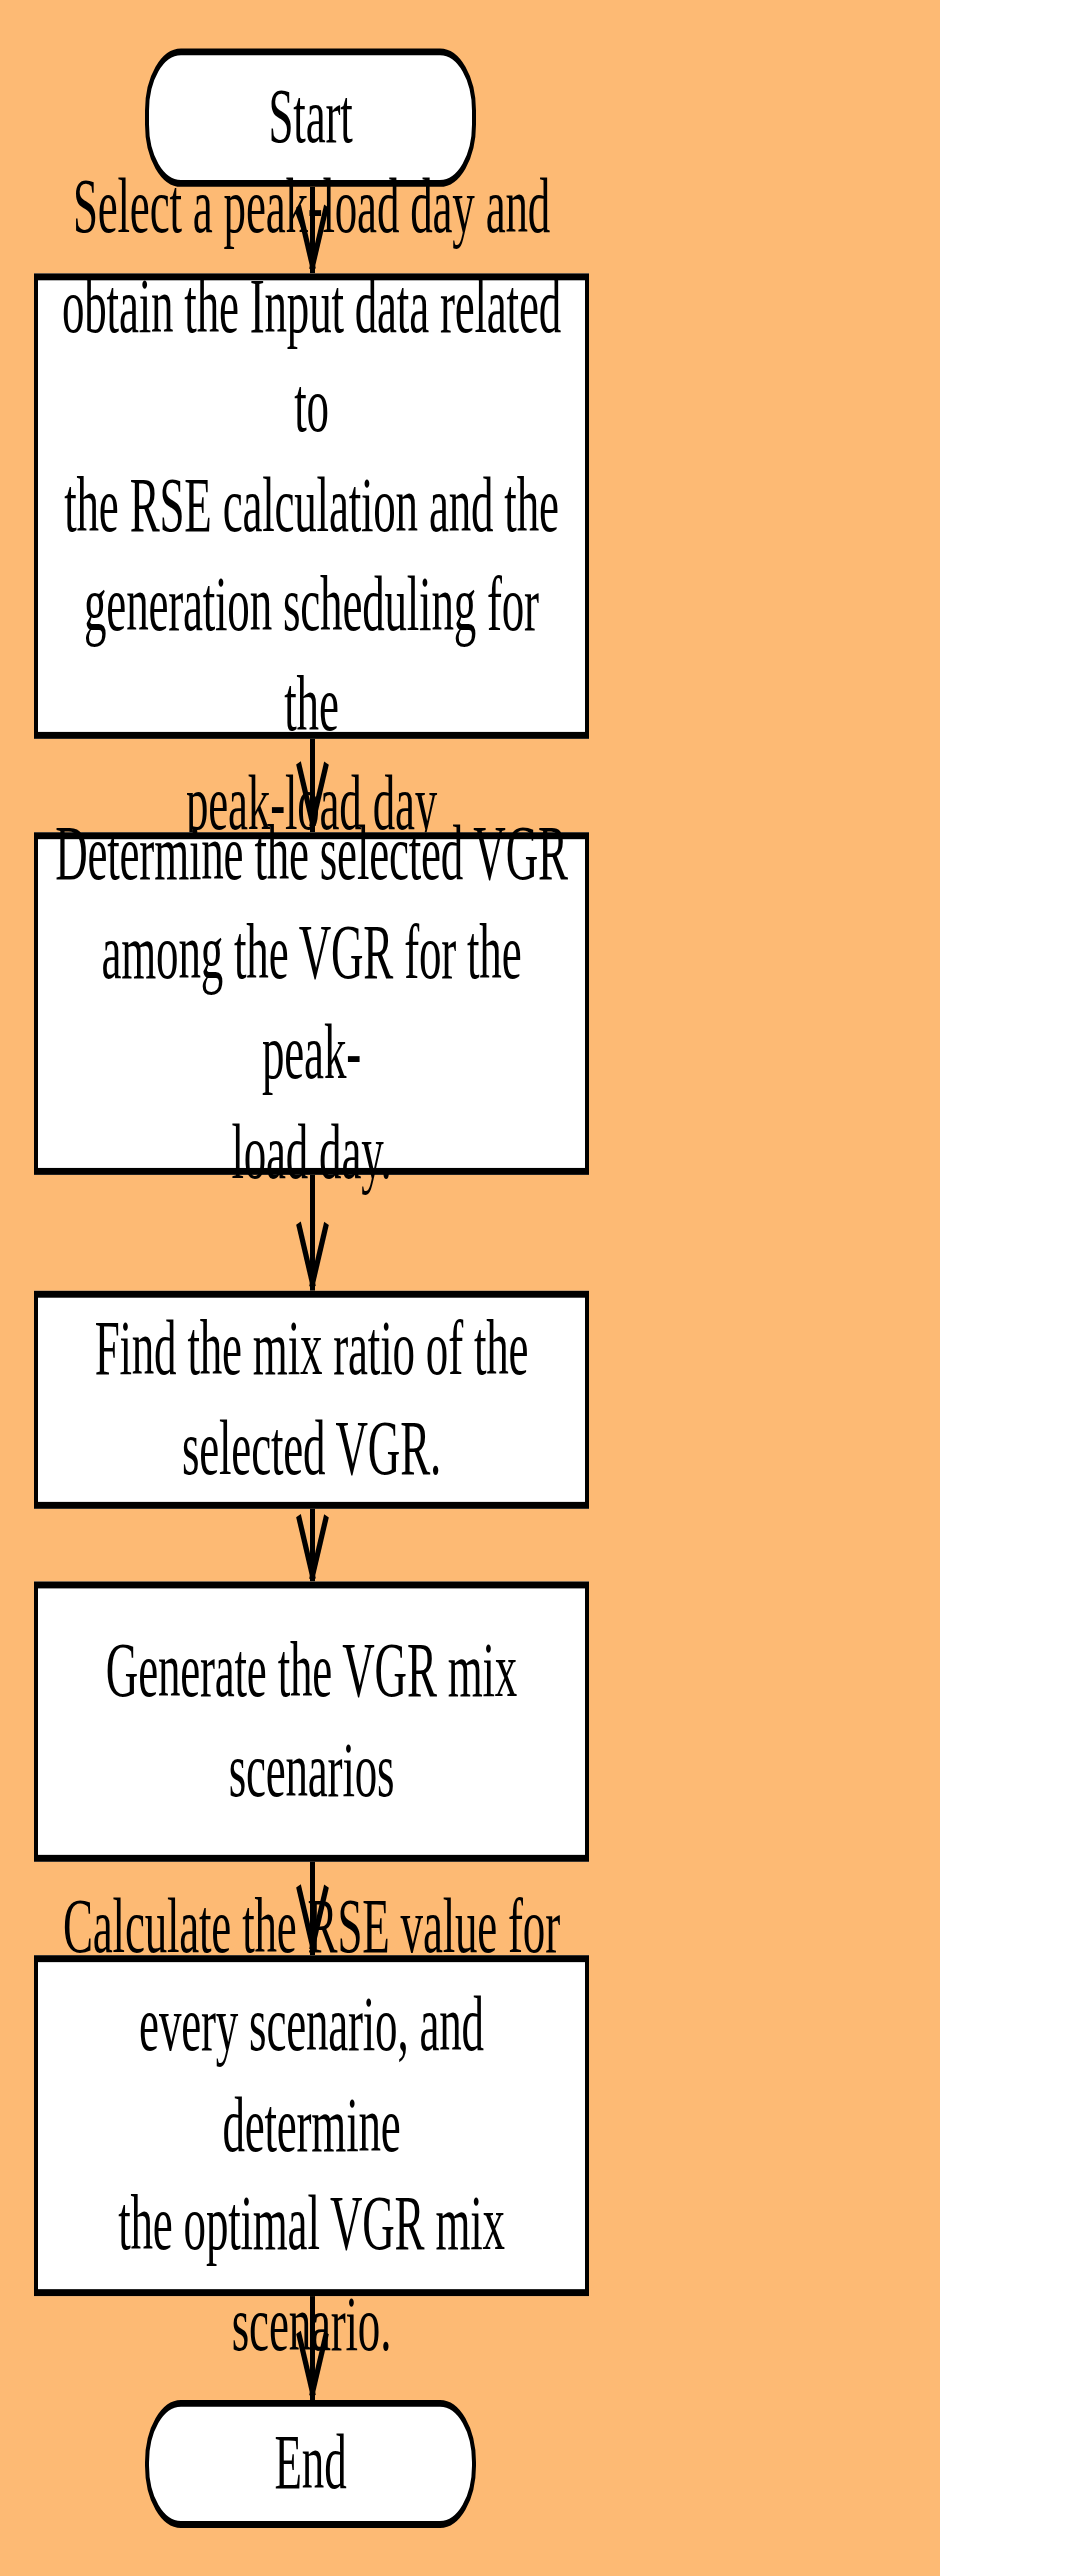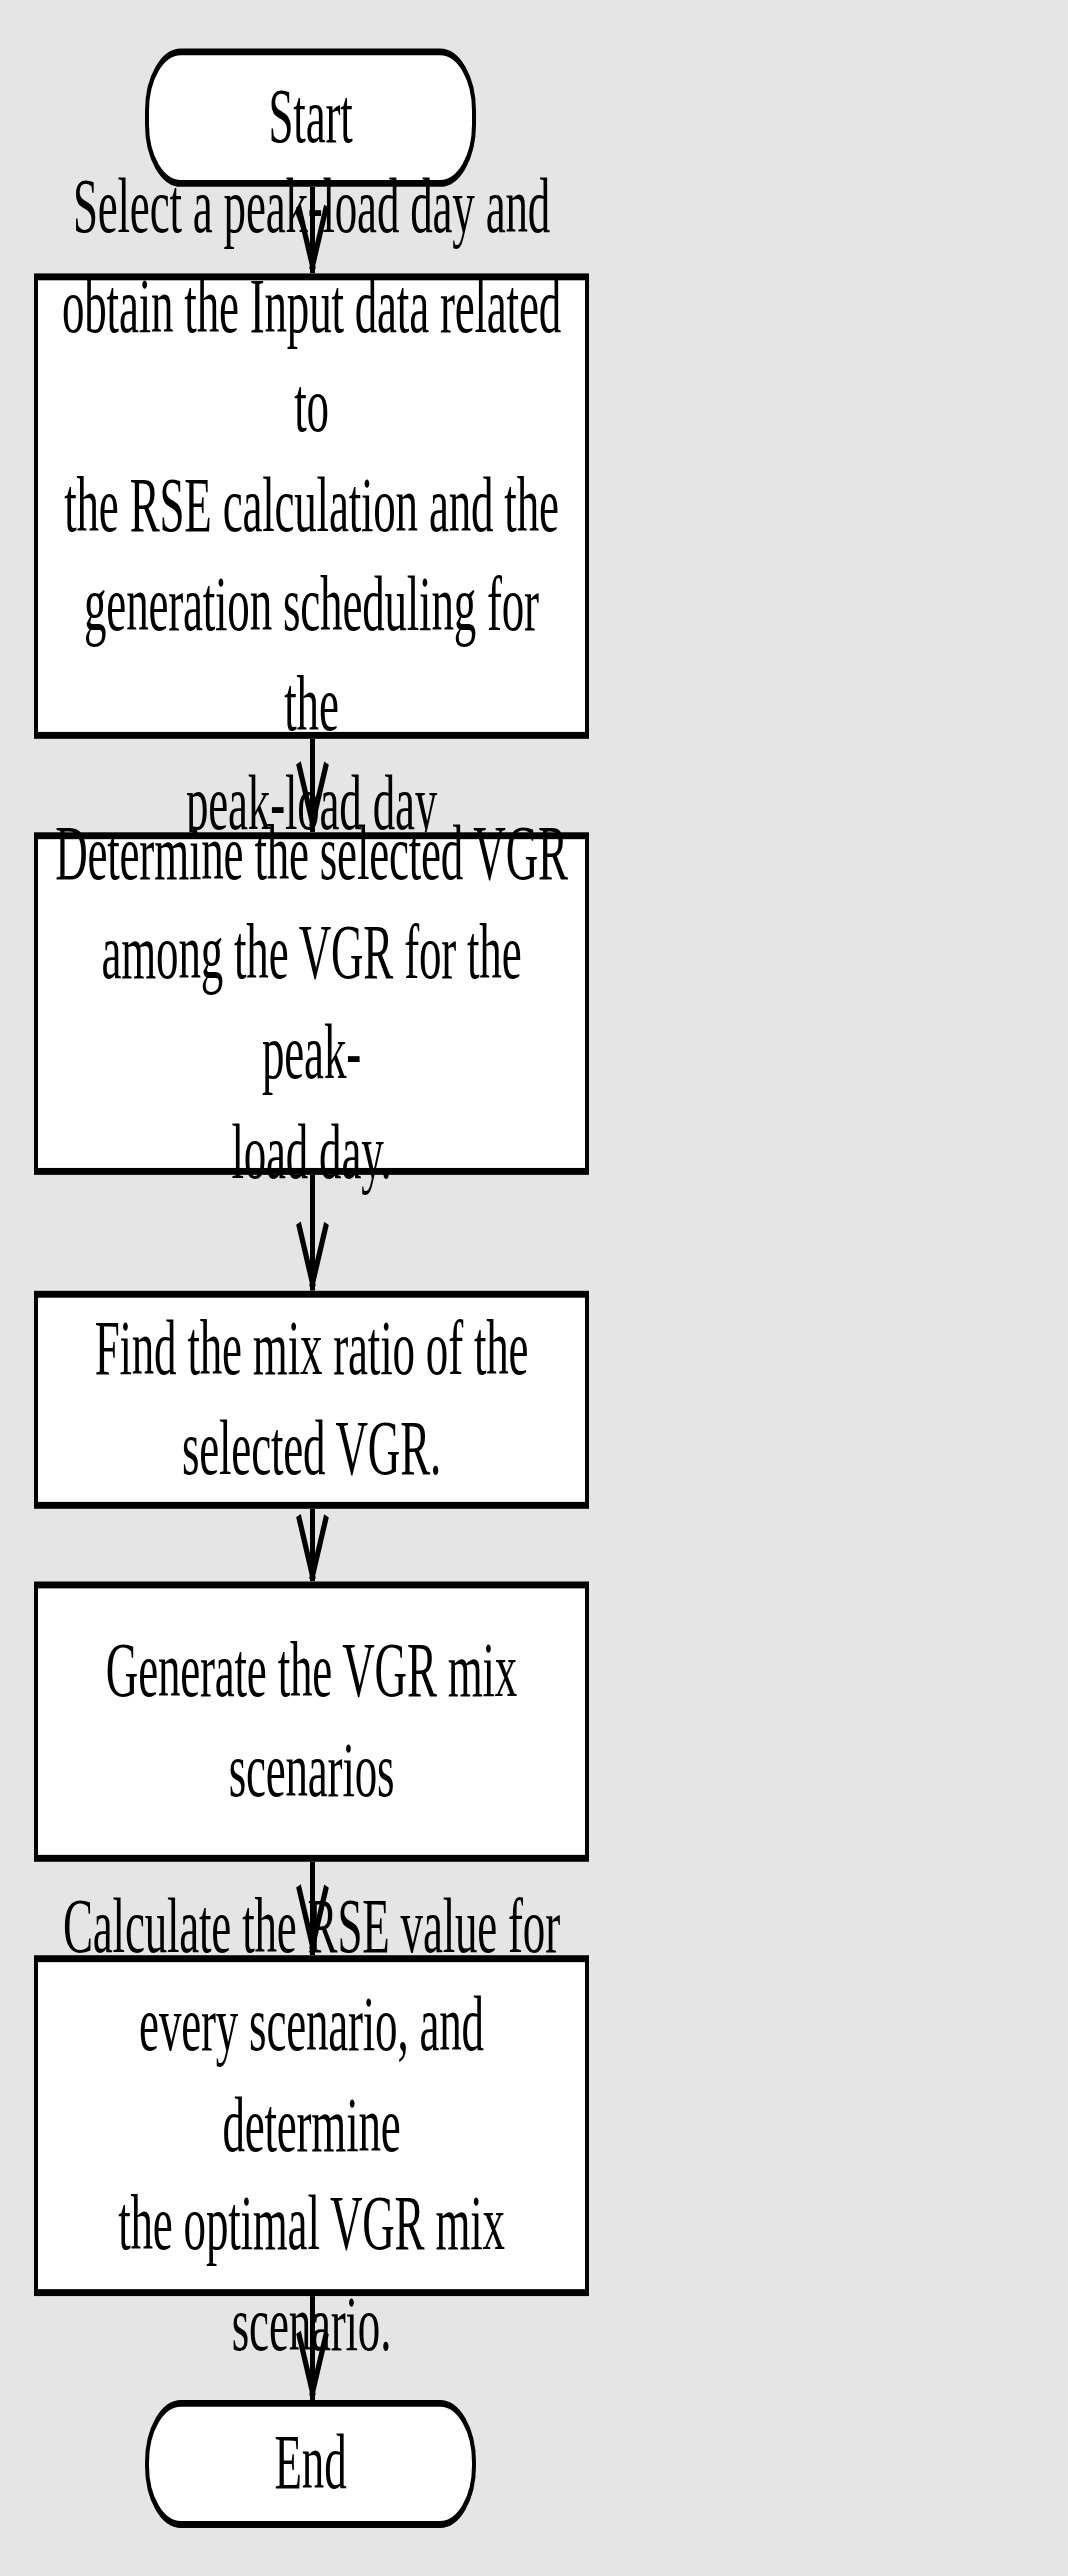--- a/index.html
+++ b/index.html
@@ -3,23 +3,23 @@
 <meta charset="utf-8">
 <title>RSE VGR Mix Optimization Flowchart</title>
 <style>
   html, body {
     margin: 0;
     padding: 0;
     background: #ffffff;
   }
   #page {
     position: relative;
-    width: 1068px;
+    width: 940px;
     height: 2576px;
-    background: #e5e5e5;
+    background: #fdba74;
     overflow: hidden;
     font-family: "Liberation Serif", "DejaVu Serif", serif;
   }
   .flow {
     position: absolute;
     left: 0;
     top: 0;
     width: 1068px;
     height: 2576px;
   }

